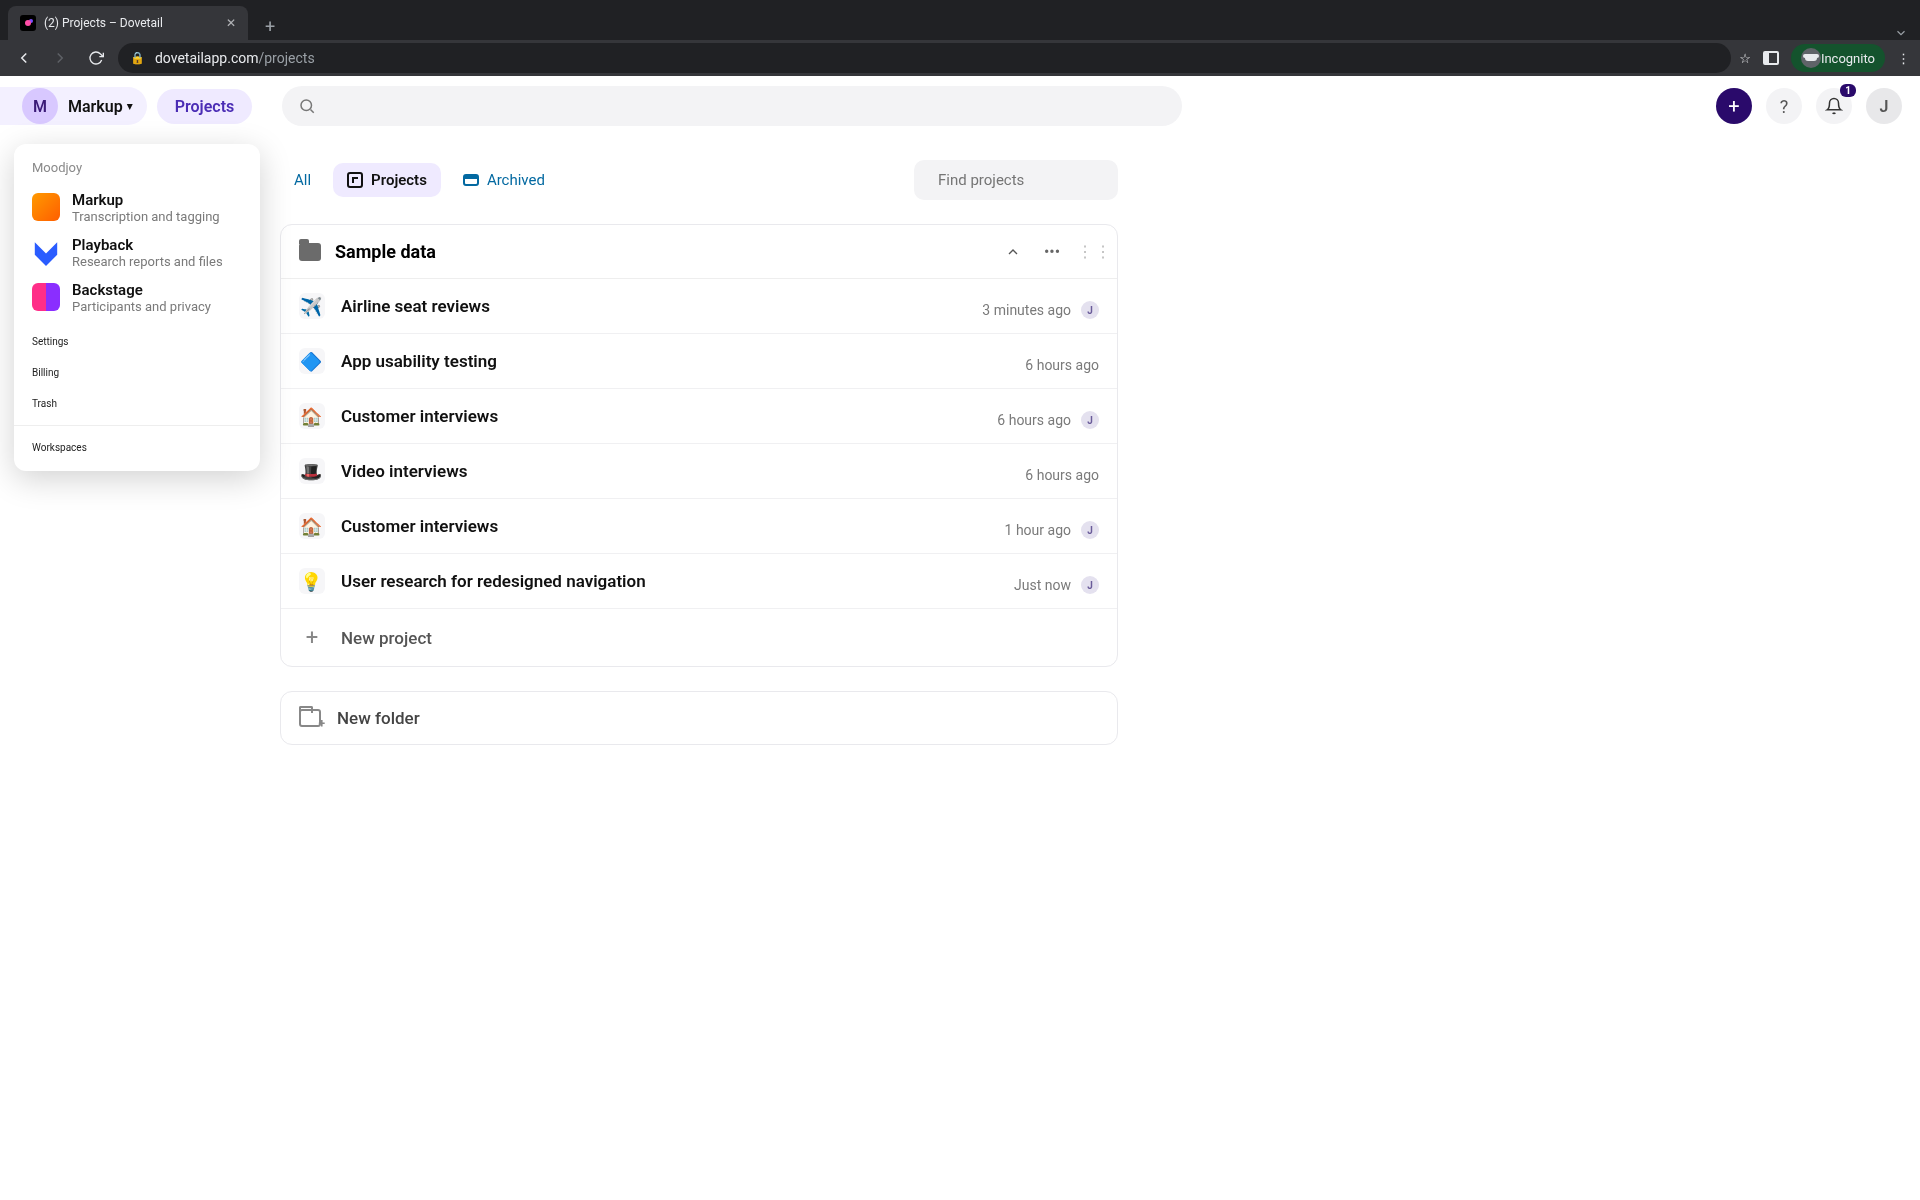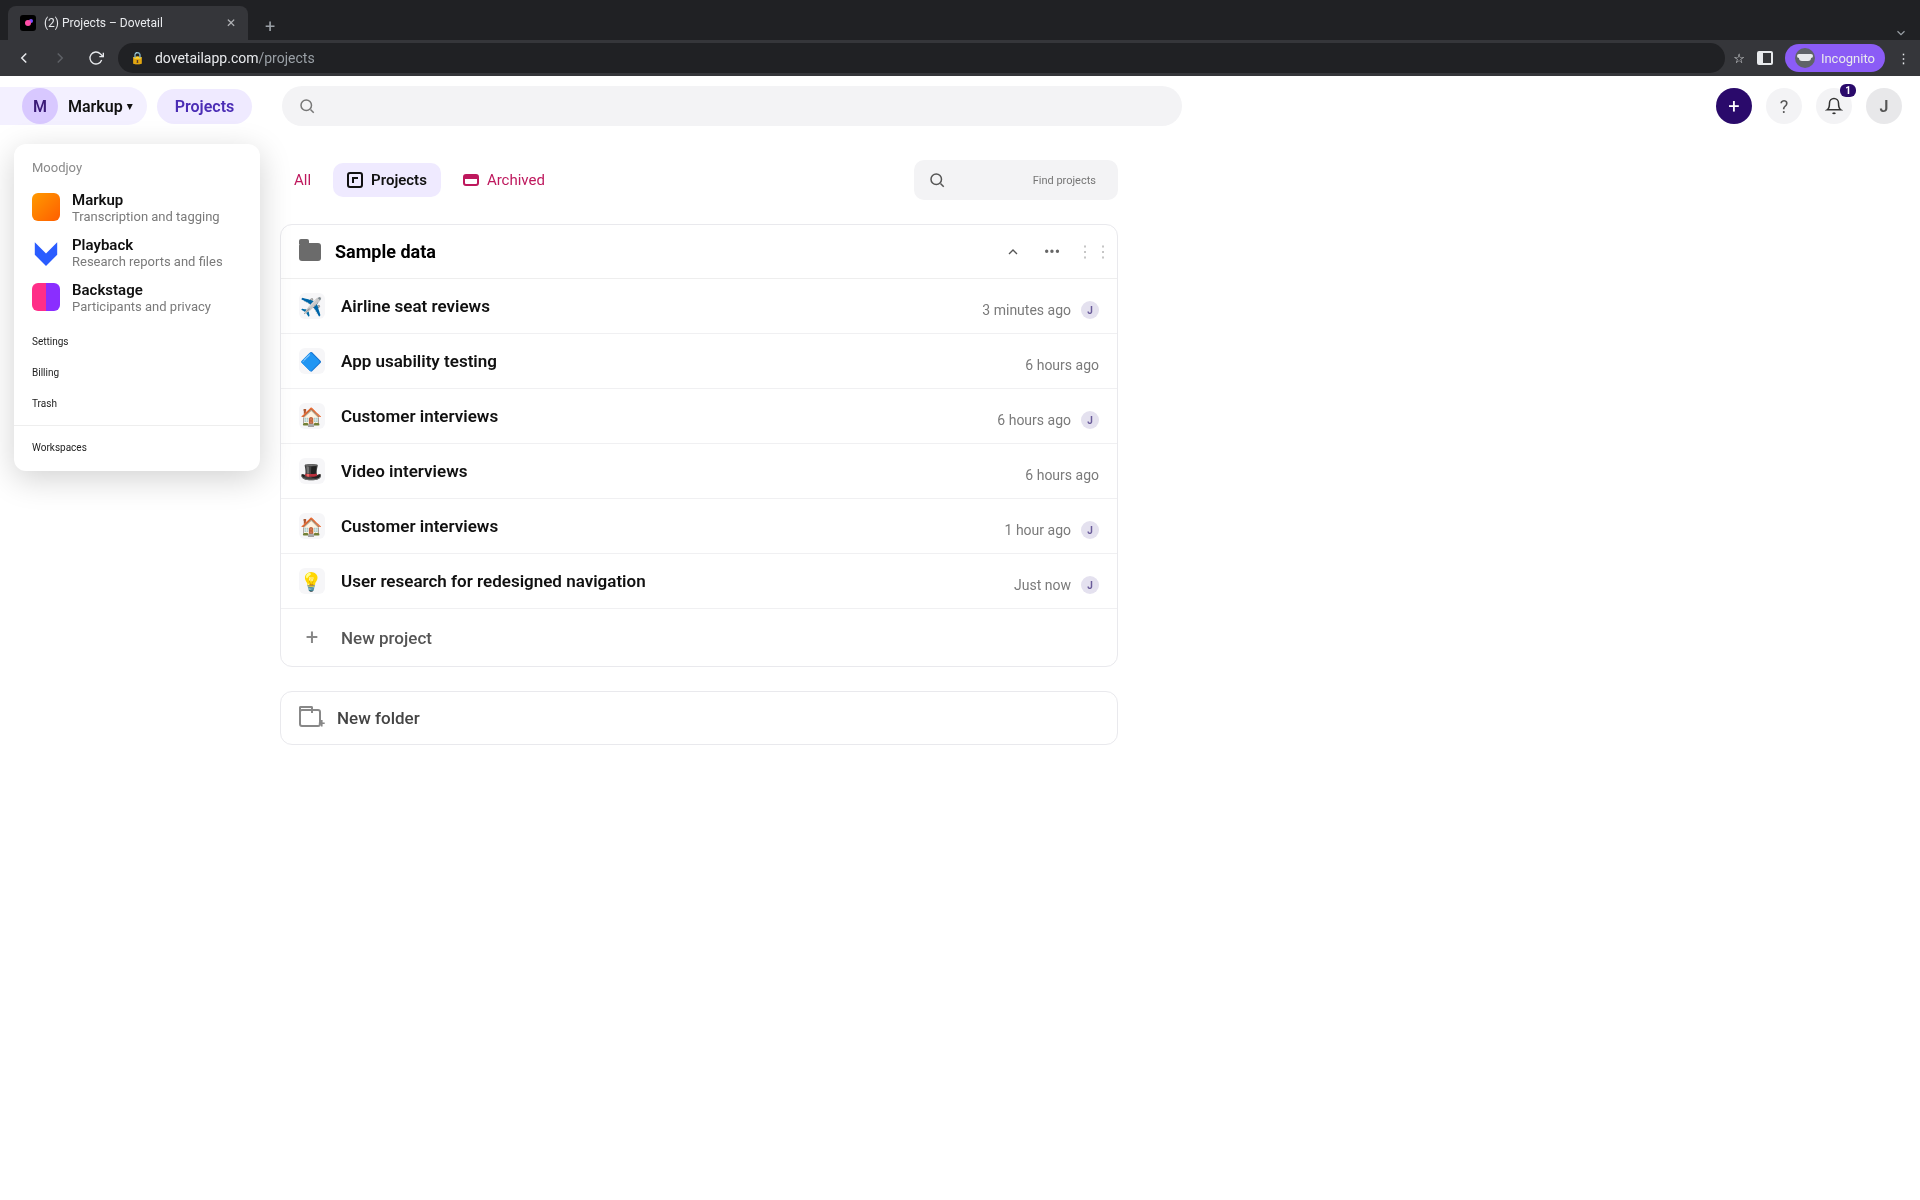--- a/index.html
+++ b/index.html
@@ -16,21 +16,21 @@
   .tabs-chevron { margin-left:auto; margin-right:12px; color:#9aa0a6; }
 
   .addr-bar { background:#35363a; height: 36px; display:flex; align-items:center; gap:8px; padding: 0 10px; }
   .nav-btn { color:#9aa0a6; width:28px; height:28px; display:flex; align-items:center; justify-content:center; border-radius:50%; cursor:pointer; }
   .nav-btn.disabled{ opacity:.4; cursor:default;}
   .omnibox { flex:1; background:#202124; border-radius: 18px; height:30px; display:flex; align-items:center; padding:0 12px; color:#9aa0a6; font-size:14px; gap:10px;}
   .lock { font-size:12px; }
   .url { color:#e8eaed; }
   .url .path { color:#9aa0a6; }
   .right-icons { display:flex; align-items:center; gap:12px; color:#e8eaed; font-size:13px;}
-  .incog-badge{ display:flex; align-items:center; gap:6px; background:#8b5cf6; padding:4px 10px; border-radius:16px;}
+  .incog-badge{ display:flex; align-items:center; background:#14532d; padding:4px 10px; border-radius:16px;}
   .incog-icon{ width:20px; height:20px; border-radius:50%; background:#5f6368; display:flex; align-items:center; justify-content:center;}
   .incog-icon::after{content:""; width:12px; height:6px; border-radius:3px; background:#e8eaed; box-shadow: -3px -2px 0 -1px #e8eaed, 3px -2px 0 -1px #e8eaed;}
 
   
   .app { position: relative; background:#fff; }
   .app-header { height: 60px; display:flex; align-items:center; padding: 0 18px; gap: 10px; }
   .ws-avatar { width: 36px; height:36px; border-radius:50%; background:#d8c8ff; color:#3b1a78; font-weight:600; display:flex; align-items:center; justify-content:center; font-size:16px;}
   .ws-switch { background:#f3f0ff; border-radius: 20px; height:38px; padding:0 14px 0 6px; display:flex; align-items:center; gap:4px; cursor:pointer; margin-left:-44px; padding-left:48px;}
   .ws-switch .chev { font-size:12px; color:#111;}
   .pill { background:#efeaff; color:#4b2db5; border-radius:20px; padding:8px 18px; font-weight:600; font-size:16px;}
@@ -57,27 +57,27 @@
   .dd-title{ font-weight:600; font-size:15px; color:#111;}
   .dd-sub{ font-size:13px; color:#7a7a7a;}
   .dd-link{ padding: 10px 18px; font-size:10px; color:#222; cursor:pointer;}
   .dd-sep{ height:1px; background:#eee; margin:6px 0;}
 
   
   .main { padding: 24px 0 40px 280px; }
   .content { width: 838px; }
   .tabbar { display:flex; align-items:center; margin-bottom: 24px;}
   .tabbar .tabs{ display:flex; gap:8px; align-items:center;}
-  .filter{ padding:8px 14px; border-radius:10px; font-size:15px; color:#be185d; cursor:pointer; display:flex; align-items:center; gap:8px;}
+  .filter{ padding:8px 14px; border-radius:10px; font-size:15px; color:#0369a1; cursor:pointer; display:flex; align-items:center; gap:8px;}
   .filter.active{ background:#efeaff; color:#111; font-weight:600;}
   .proj-icon{ width:16px; height:16px; border:2px solid currentColor; border-radius:3px; position:relative;}
   .proj-icon::after{content:""; position:absolute; left:3px; top:3px; right:3px; bottom:3px; border-left:2px solid currentColor; border-top:2px solid currentColor;}
   .arch-icon{ width:16px; height:12px; border:2px solid currentColor; border-radius:3px; border-top-width:5px;}
   .find{ margin-left:auto; background:#f3f3f5; border-radius:10px; height:40px; display:flex; align-items:center; padding:0 14px; gap:10px; width:204px;}
-  .find input{ border:none; background:transparent; outline:none; font-size:11px;text-align:right;}
+  .find input{ border:none; background:transparent; outline:none; font-size:15px;}
 
   .card{ border:1px solid #e9e9ed; border-radius:12px; overflow:hidden; margin-bottom:24px;}
   .folder-hdr{ display:flex; align-items:center; padding: 16px 18px; gap:14px; border-bottom:1px solid #eee;}
   .folder-hdr .name{ font-weight:700; font-size:18px;}
   .folder-hdr .spacer{ flex:1;}
   .folder-ic{ width:22px; height:18px; background:#6b6b6b; border-radius:3px; position:relative;}
   .folder-ic::before{content:""; position:absolute; top:-4px; left:0; width:10px; height:5px; background:#6b6b6b; border-radius:2px 2px 0 0;}
   .hdr-actions{ display:flex; gap:14px; align-items:center; color:#666;}
   .icon-btn{ cursor:pointer; width:22px; text-align:center;}
   .grip{ color:#bbb; letter-spacing:2px; cursor:grab;}

